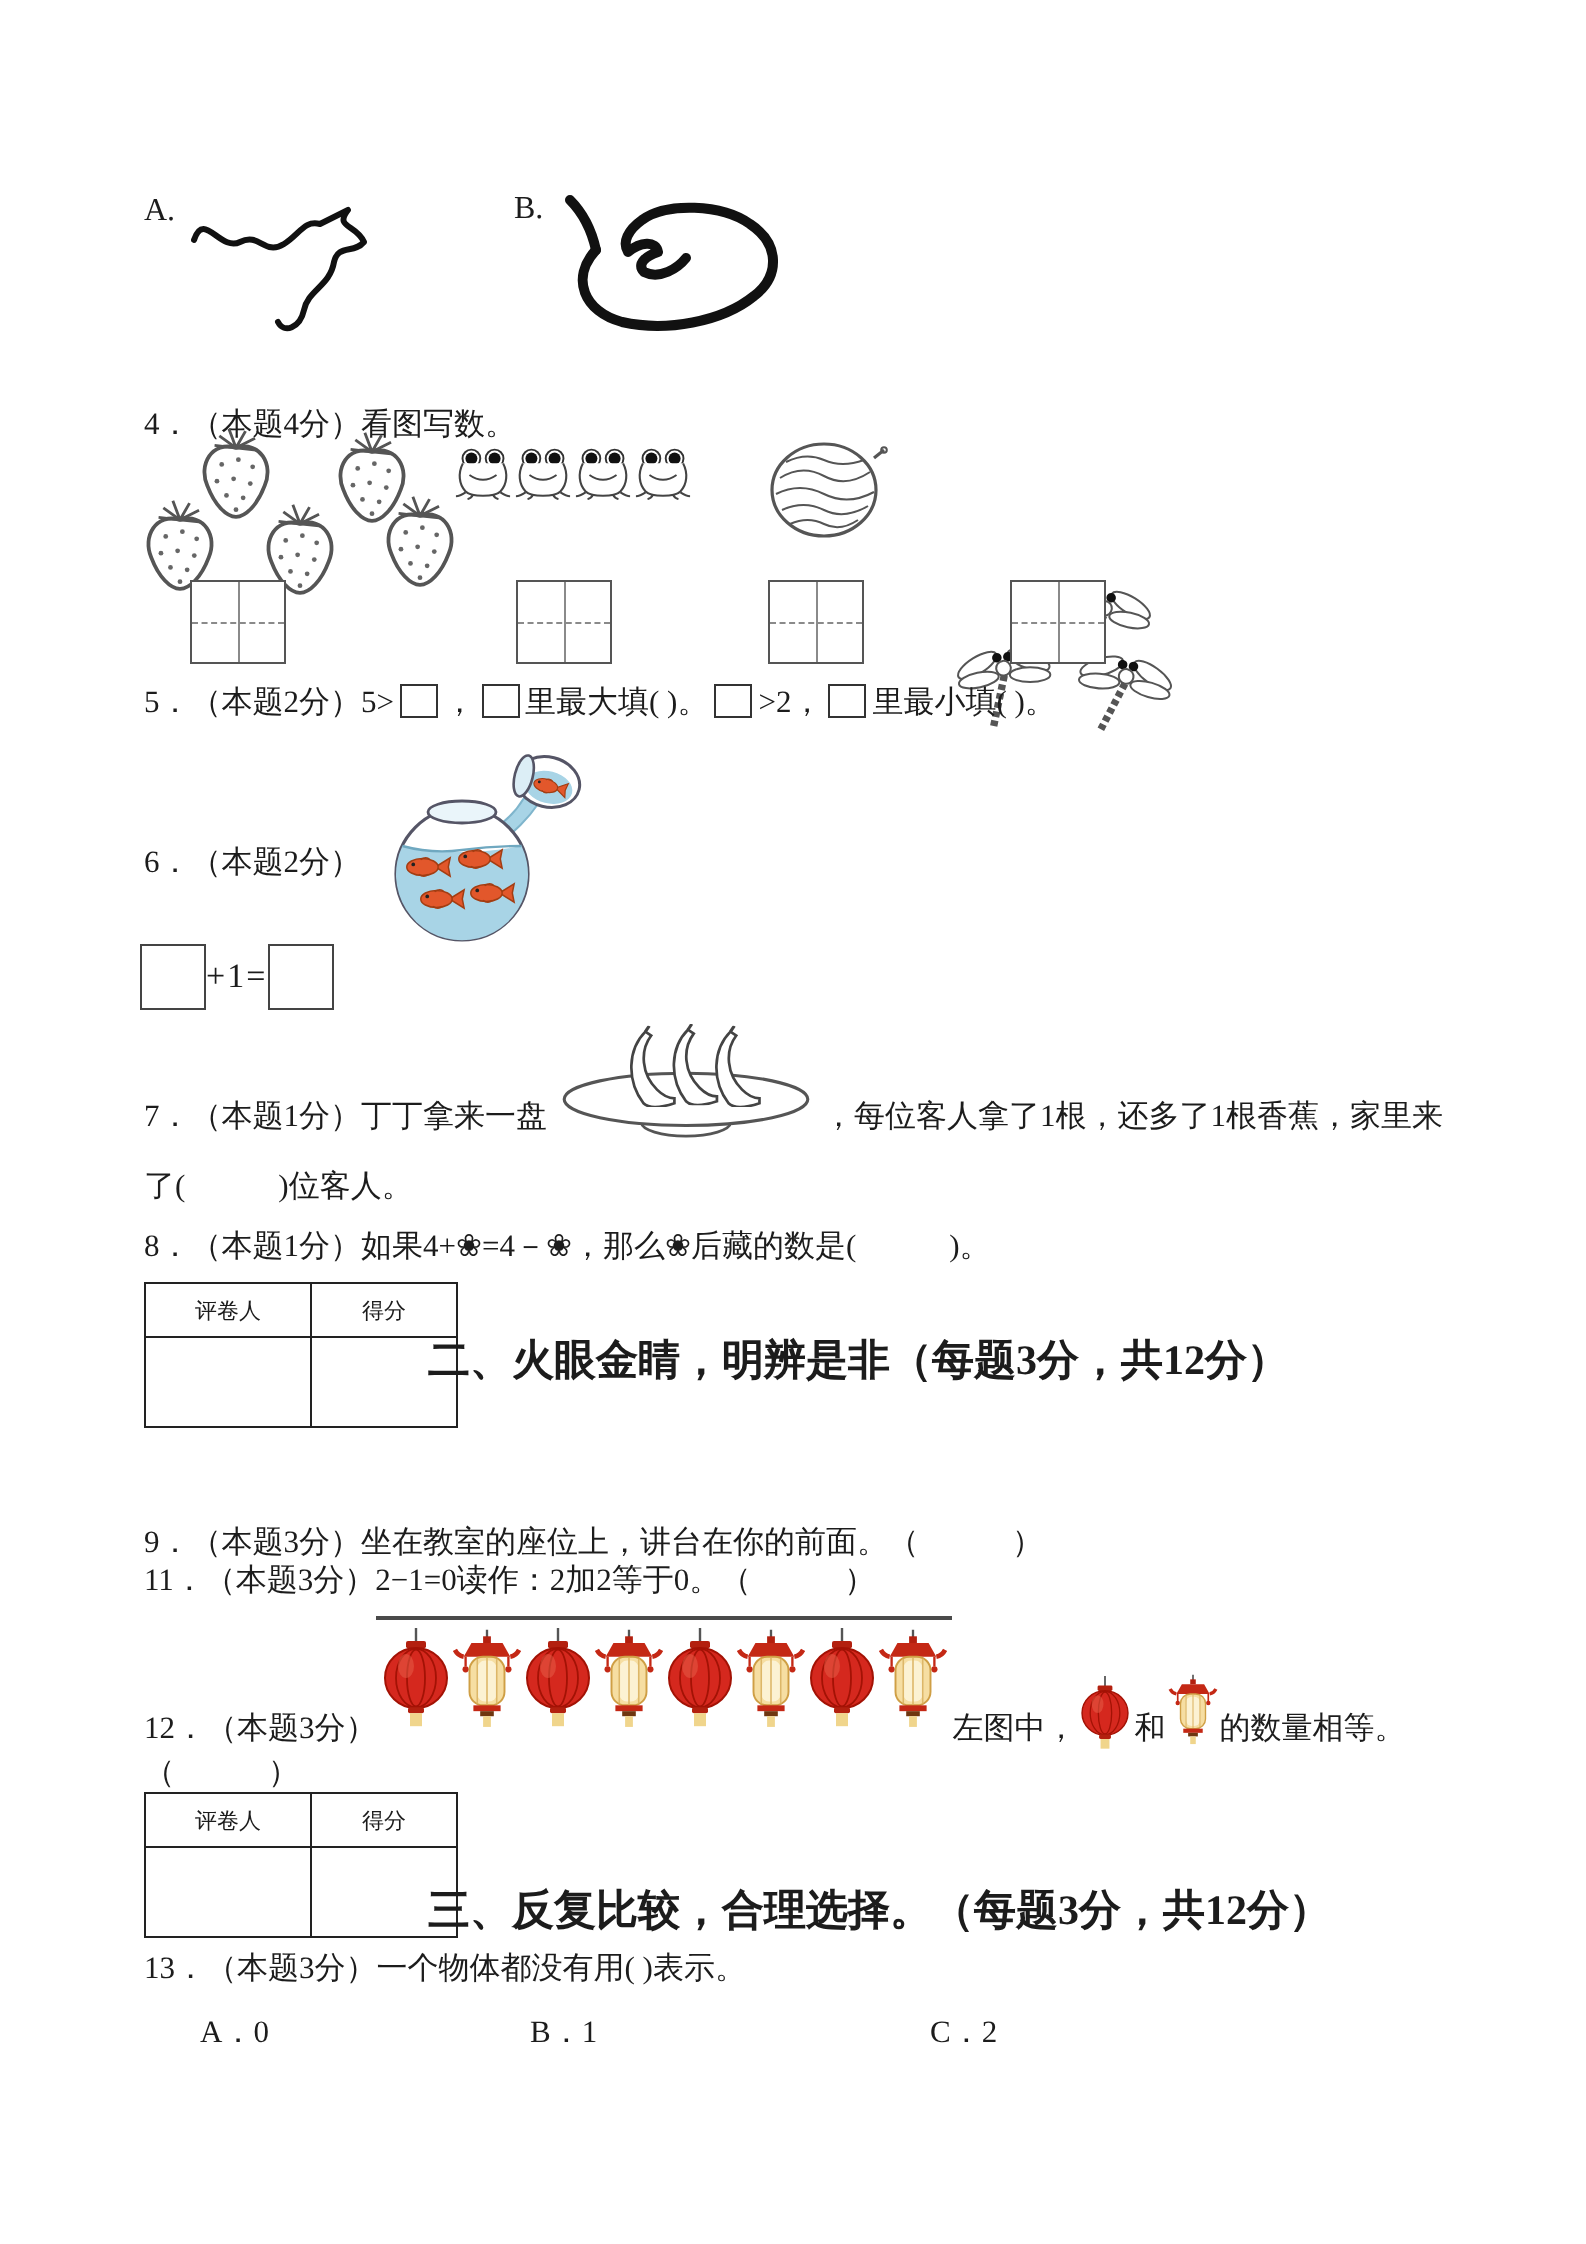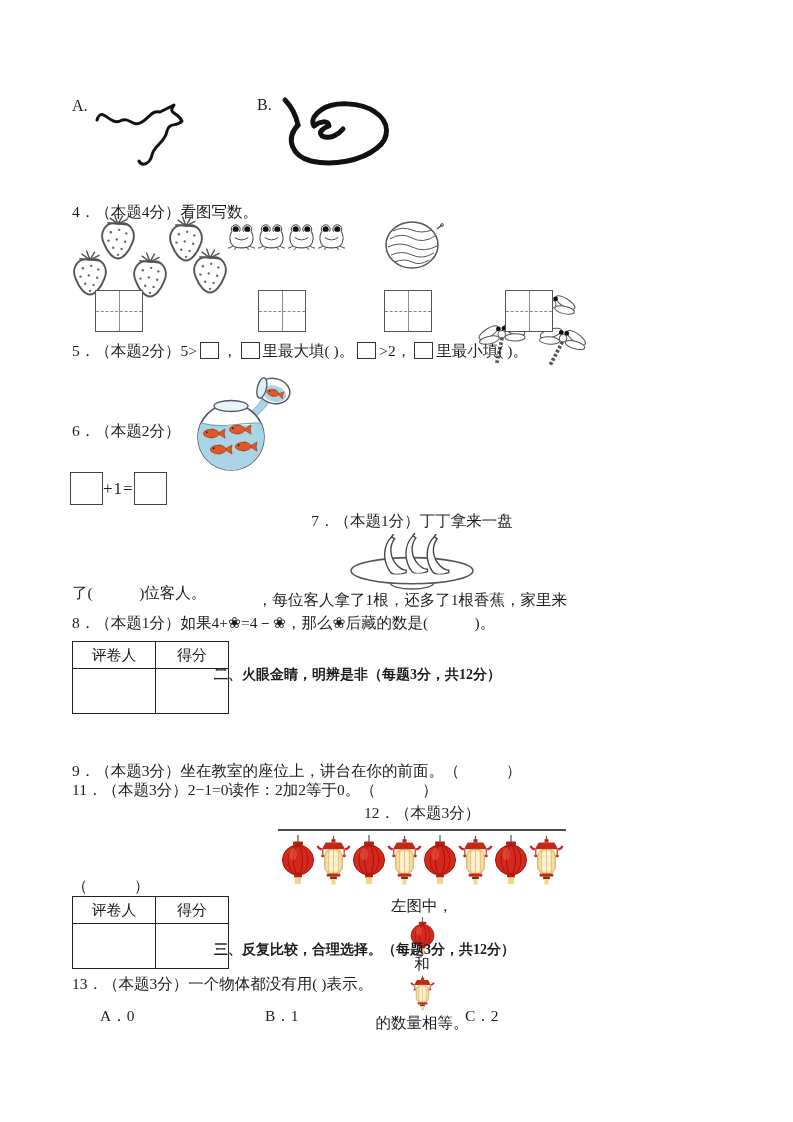--- a/index.html
+++ b/index.html
@@ -1,32 +1,32 @@
 <!DOCTYPE html>
 <html><head>
 <meta charset="utf-8">
 <style>
   html,body{margin:0;padding:0;background:#ffffff;}
   .page{position:relative;width:793px;height:1122px;background:#fff;overflow:hidden;
         font-family:"Liberation Serif","DejaVu Serif",serif;font-size:15.5px;color:#1c1c1c;}
   .abs{position:absolute;}
   .qline{white-space:nowrap;}
-  .boldhead{font-weight:bold;font-size:14px;}
+  .boldhead{font-weight:bold;font-size:21px;}
   
   .sbox{display:inline-block;width:17px;height:15px;border:1.2px solid #333;vertical-align:-3px;margin:0 3px;background:#fff;}
   
   .eqbox{display:inline-block;width:31px;height:31px;border:1.2px solid #444;vertical-align:middle;background:#fff;}
   .eqtext{vertical-align:middle;font-size:17px;letter-spacing:1px;}
   
   .wbox{position:absolute;width:46px;height:40px;border:1.4px solid #555;background:#fff;}
   .wbox .vmid{position:absolute;left:50%;top:0;width:0;height:100%;border-left:1px solid #8a8a8a;}
   .wbox .hmid{position:absolute;top:50%;left:0;height:0;width:100%;border-top:1px dashed #8a8a8a;}
   
   table.grade{border-collapse:collapse;background:#fff;}
-  table.grade td{border:1.6px solid #222;text-align:center;font-size:15px;padding:0;}
+  table.grade td{border:1.6px solid #222;text-align:center;font-size:11px;padding:0;}
   table.grade tr.hd td{width:82px;height:26px;}
   table.grade tr.hd td:last-child{width:72px;}
   table.grade tr.bd td{height:44px;}
   
   .berries{position:relative;width:175px;height:82px;}
   .berry{position:absolute;width:54px;height:50px;}
   .berry:nth-child(1){left:28px;top:0;}
   .berry:nth-child(2){left:96px;top:2px;}
   .berry:nth-child(3){left:0px;top:36px;}
   .berry:nth-child(4){left:60px;top:38px;}
@@ -39,21 +39,21 @@
   .dfly:nth-child(2){left:0px;top:30px;transform:rotate(-6deg);}
   .dfly:nth-child(3){left:58px;top:34px;transform:rotate(10deg);}
   
   .lstrip{position:relative;width:288px;height:72px;flex:0 0 auto;}
   .lwire{position:absolute;left:0;top:5px;width:288px;height:2px;background:#4a4a4a;}
   .lrow{position:absolute;left:2px;top:6px;display:flex;}
   .lpair{display:flex;}
   .lred{width:36px;height:60px;}
   .lgold{width:35px;height:64px;}
   .inline-lantern{vertical-align:middle;margin:0 1px;}
-  .flexline{display:flex;align-items:center;flex-direction:column;}
+  .flexline{display:flex;align-items:flex-end;}
   .footer{position:absolute;left:0;top:1052px;width:793px;text-align:center;
           font-family:"Liberation Sans","DejaVu Sans",sans-serif;font-size:17.5px;color:#a6a6a6;}
   svg{display:block;}
 </style>
 </head>
 <body>
 
 <div class="page">
 
   <svg width="0" height="0" style="position:absolute" aria-hidden="true">

